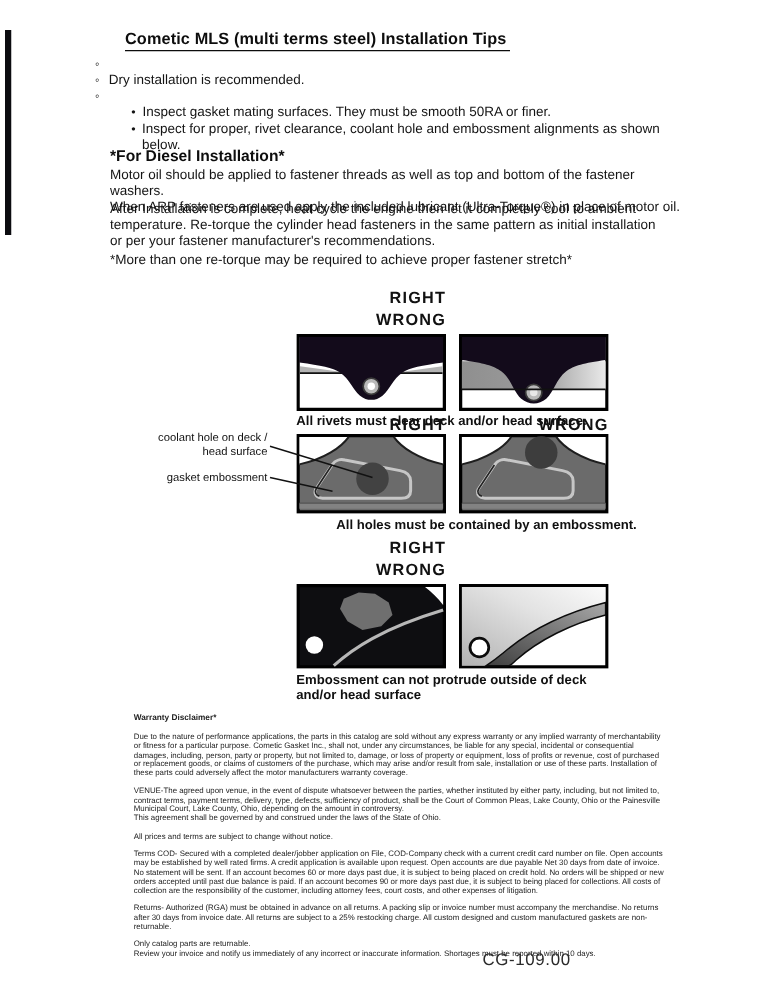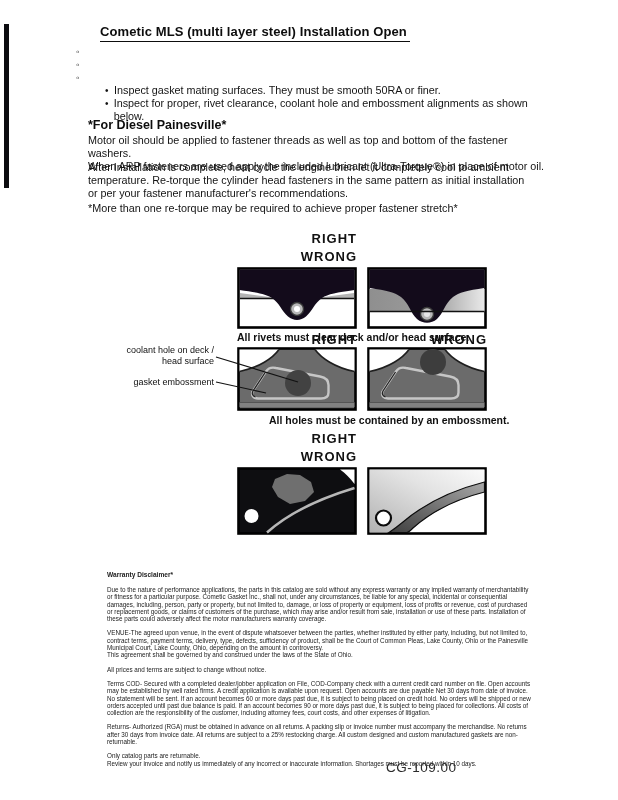--- a/index.html
+++ b/index.html
@@ -47,44 +47,45 @@
   .legal p { font-size:6.3px; line-height:7.3px; margin-bottom:7px; white-space:pre-line; }
 
   .page-code { font-size:13.5px; color:#2a2a2a; letter-spacing:.5px; }
 </style>
 </head>
 <body>
 
 <div class="abs left-mark" style="left:4px; top:24px; width:5px; height:164px;"></div>
 
 <div class="abs" style="left:100px; top:22px;">
-  <span class="page-title">Cometic MLS (multi layer steel) Installation Open</span>
+  <span class="page-title">Cometic MLS (multi terms steel) Installation Tips</span>
 </div>
 
 <div class="abs bullets" style="left:76px; top:45px; width:470px;">
   <div class="b-row">
     <span class="marker">◦</span>
   </div>
   <div class="b-row">
     <span class="marker">◦</span>
+    <span>Dry installation is recommended.</span>
   </div>
   <div class="b-row">
     <span class="marker">◦</span>
   </div>
   <div class="b-row b-sub">
     <span class="marker">•</span>
     <span>Inspect gasket mating surfaces.  They must be smooth 50RA or finer.</span>
   </div>
   <div class="b-row b-sub">
     <span class="marker">•</span>
     <span>Inspect for proper, rivet clearance, coolant hole and embossment alignments as shown below.</span>
   </div>
 </div>
 
-<div class="abs sec-heading" style="left:88px; top:118px;">*For Diesel Painesville*</div>
+<div class="abs sec-heading" style="left:88px; top:118px;">*For Diesel Installation*</div>
 <div class="abs para" style="left:88px; top:134px;">Motor oil should be applied to fastener threads as well as top and bottom of the fastener washers.
 When ARP fasteners are used apply the included lubricant (Ultra-Torque®) in place of motor oil.</div>
 <div class="abs para" style="left:88px; top:161px;">After Installation is complete, heat cycle the engine then let it completely cool to ambient
 temperature. Re-torque the cylinder head fasteners in the same pattern as initial installation
 or per your fastener manufacturer's recommendations.</div>
 <div class="abs para" style="left:88px; top:202px;">*More than one re-torque may be required to achieve proper fastener stretch*</div>
 
 <div class="abs" style="left:237px; top:229px; width:250px;">
   <div>
     <span class="dlabel" style="margin-right:10px;">RIGHT</span>
@@ -185,20 +186,22 @@
           <stop offset="0" stop-color="#3f3f3f"></stop>
             <stop offset="1" stop-color="#a8a8a8"></stop>
         </linearGradient>
       </defs>
       <rect x="1.5" y="1.5" width="117" height="65" fill="#ffffff" stroke="#000" stroke-width="2.6"></rect>
       <path d="M2.5 2.5 H117.5 V15 C86 23 57 37 36 55 C30 60 25 63.5 22 65.5 H2.5 Z" fill="url(#g3a)"></path>
       <path d="M22 65.5 C25 63.5 30 60 36 55 C57 37 86 23 117.5 15 V25 C90 32 64 45 46 61 C43.5 63.5 41.5 65.5 40 65.5 Z" fill="url(#g3b)" stroke="#0c0c0c" stroke-width="1.2"></path>
       <circle cx="16.5" cy="51" r="7.5" fill="#ffffff" stroke="#0c0c0c" stroke-width="2.2"></circle>
     </svg>
   </div>
+  <div class="caption" style="margin-top:4px;">Embossment can not protrude outside of deck
+and/or head surface</div>
 </div>
 
 <div class="abs legal" style="left:107px; top:571px;">
   <h4>Warranty Disclaimer*</h4>
   <p>Due to the nature of performance applications, the parts in this catalog are sold without any express warranty or any implied warranty of merchantability or fitness for a particular purpose.  Cometic Gasket Inc., shall not, under any circumstances, be liable for any special, incidental or consequential damages, including, person, party or property, but not limited to, damage, or loss of property or equipment, loss of profits or revenue, cost of purchased or replacement goods, or claims of customers of the purchase, which may arise and/or result from sale, installation or use of these parts.  Installation of these parts could adversely affect the motor manufacturers warranty coverage.</p>
   <p>VENUE-The agreed upon venue, in the event of dispute whatsoever between the parties, whether instituted by either party, including, but not limited to, contract terms, payment terms, delivery, type, defects, sufficiency of product, shall be the Court of Common Pleas, Lake County, Ohio or the Painesville Municipal Court, Lake County, Ohio, depending on the amount in controversy.
 This agreement shall be governed by and construed under the laws of the State of Ohio.</p>
   <p>All prices and terms are subject to change without notice.</p>
   <p>Terms COD- Secured with a completed dealer/jobber application on File, COD-Company check with a current credit card number on file.  Open accounts may be established by well rated firms.  A credit application is available upon request.  Open accounts are due payable Net 30 days from date of invoice.  No statement will be sent.  If an account becomes 60 or more days past due, it is subject to being placed on credit hold.  No orders will be shipped or new orders accepted until past due balance is paid.  If an account becomes 90 or more days past due, it is subject to being placed for collections.  All costs of collection are the responsibility of the customer, including attorney fees, court costs, and other expenses of litigation.</p>
   <p>Returns- Authorized (RGA) must be obtained in advance on all returns.  A packing slip or invoice number must accompany the merchandise.  No returns after 30 days from invoice date.  All returns are subject to a 25% restocking charge.  All custom designed and custom manufactured gaskets are non-returnable.</p>

